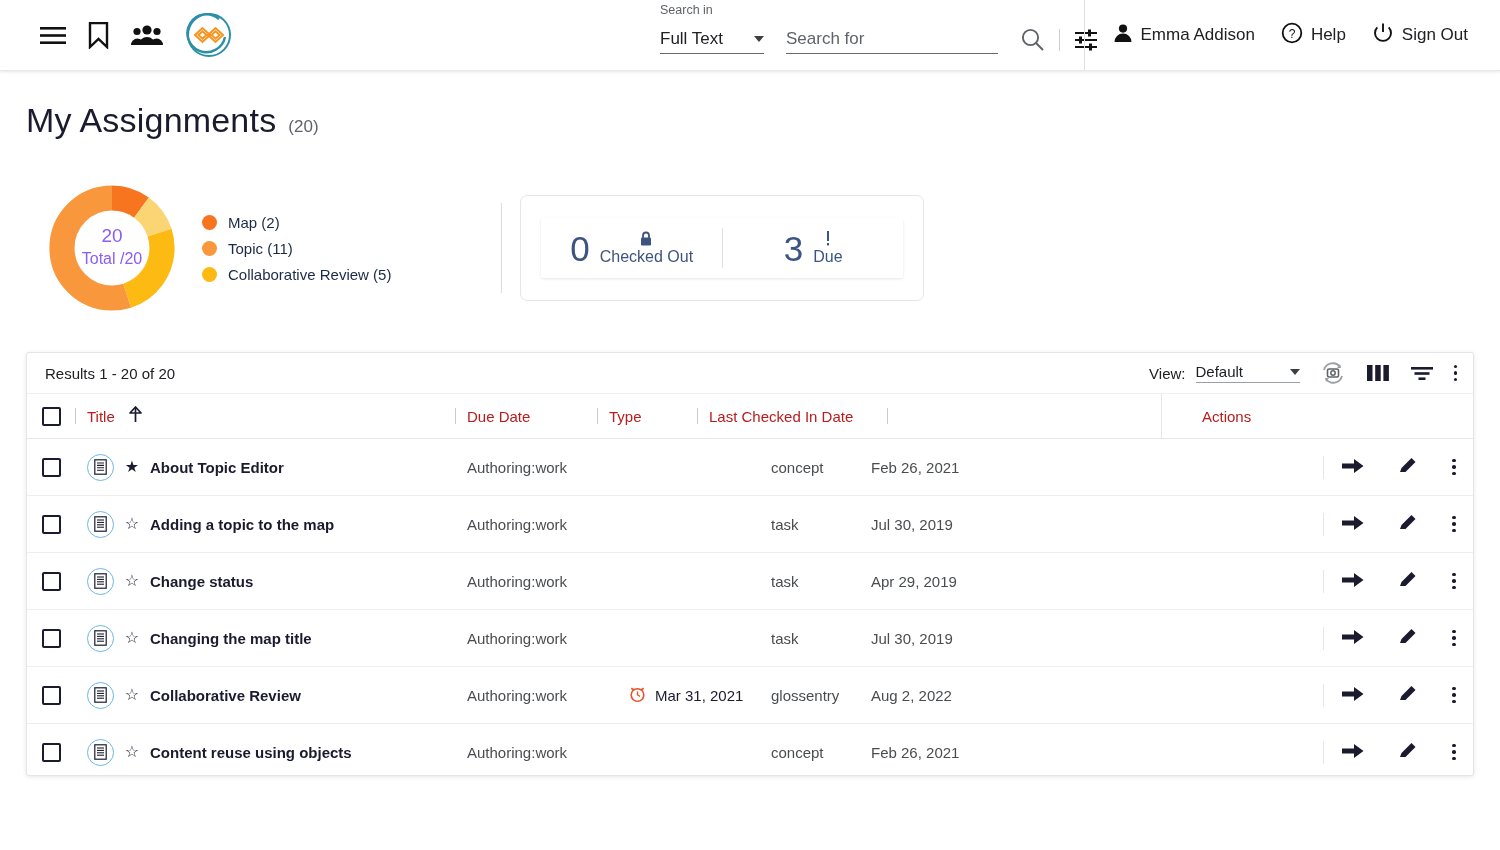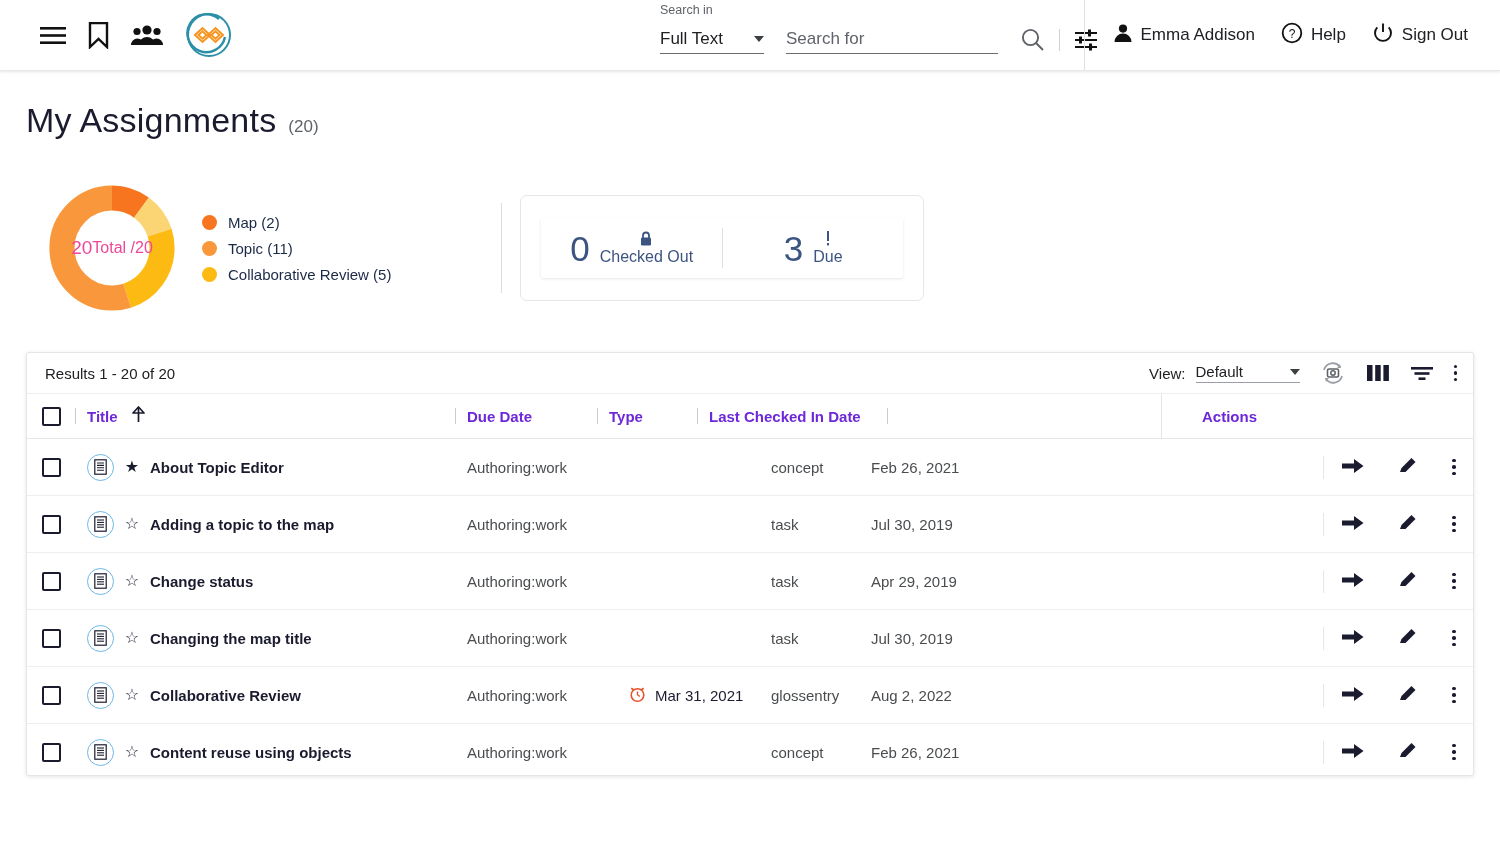--- a/index.html
+++ b/index.html
@@ -92,22 +92,22 @@
   .page-count { font-size: 17px; color: #5f6368; }
 
   
   .summary {
     display: flex; align-items: center;
     padding: 42px 0 0 46px;
   }
   .donut-wrap { position: relative; width: 132px; height: 132px; }
   .donut-center {
     position: absolute; inset: 0;
-    display: flex; flex-direction: row; align-items: center; justify-content: center;
-    color: #ec4899;
+    display: flex; flex-direction: column; align-items: center; justify-content: center;
+    color: #8b5cf6;
   }
   .donut-total { font-size: 19px; line-height: 1.2; }
   .donut-sub { font-size: 16px; line-height: 1.4; }
 
   .legend { margin-left: 24px; }
   .legend-item {
     display: flex; align-items: center; gap: 11px;
     height: 26px;
     font-size: 15px; color: #1b2a47;
   }
@@ -165,21 +165,21 @@
     display: flex; align-items: center; justify-content: space-between;
     border-bottom: 1px solid #9aa0a6;
     padding-bottom: 2px; cursor: pointer;
   }
   .view-select .sel-val { font-size: 15px; color: #202124; }
 
   .thead {
     display: flex; align-items: center;
     height: 45px;
     border-bottom: 1px solid #e4e6e8;
-    font-size: 15px; color: #6d28d9; font-weight: bold;
+    font-size: 15px; color: #b91c1c;
   }
   .th { display: flex; align-items: center; height: 100%; position: relative; }
   .th .gripbar {
     position: absolute; left: 0; top: 50%; transform: translateY(-50%);
     width: 1px; height: 16px; background: #c8cacc;
   }
   .c-check { width: 48px; display: flex; align-items: center; justify-content: center; flex: none; }
   .c-title { width: 380px; flex: none; padding-left: 12px; }
   .c-status { width: 162px; flex: none; padding-left: 12px; }
   .c-due { width: 142px; flex: none; padding-left: 12px; text-align: right; }

